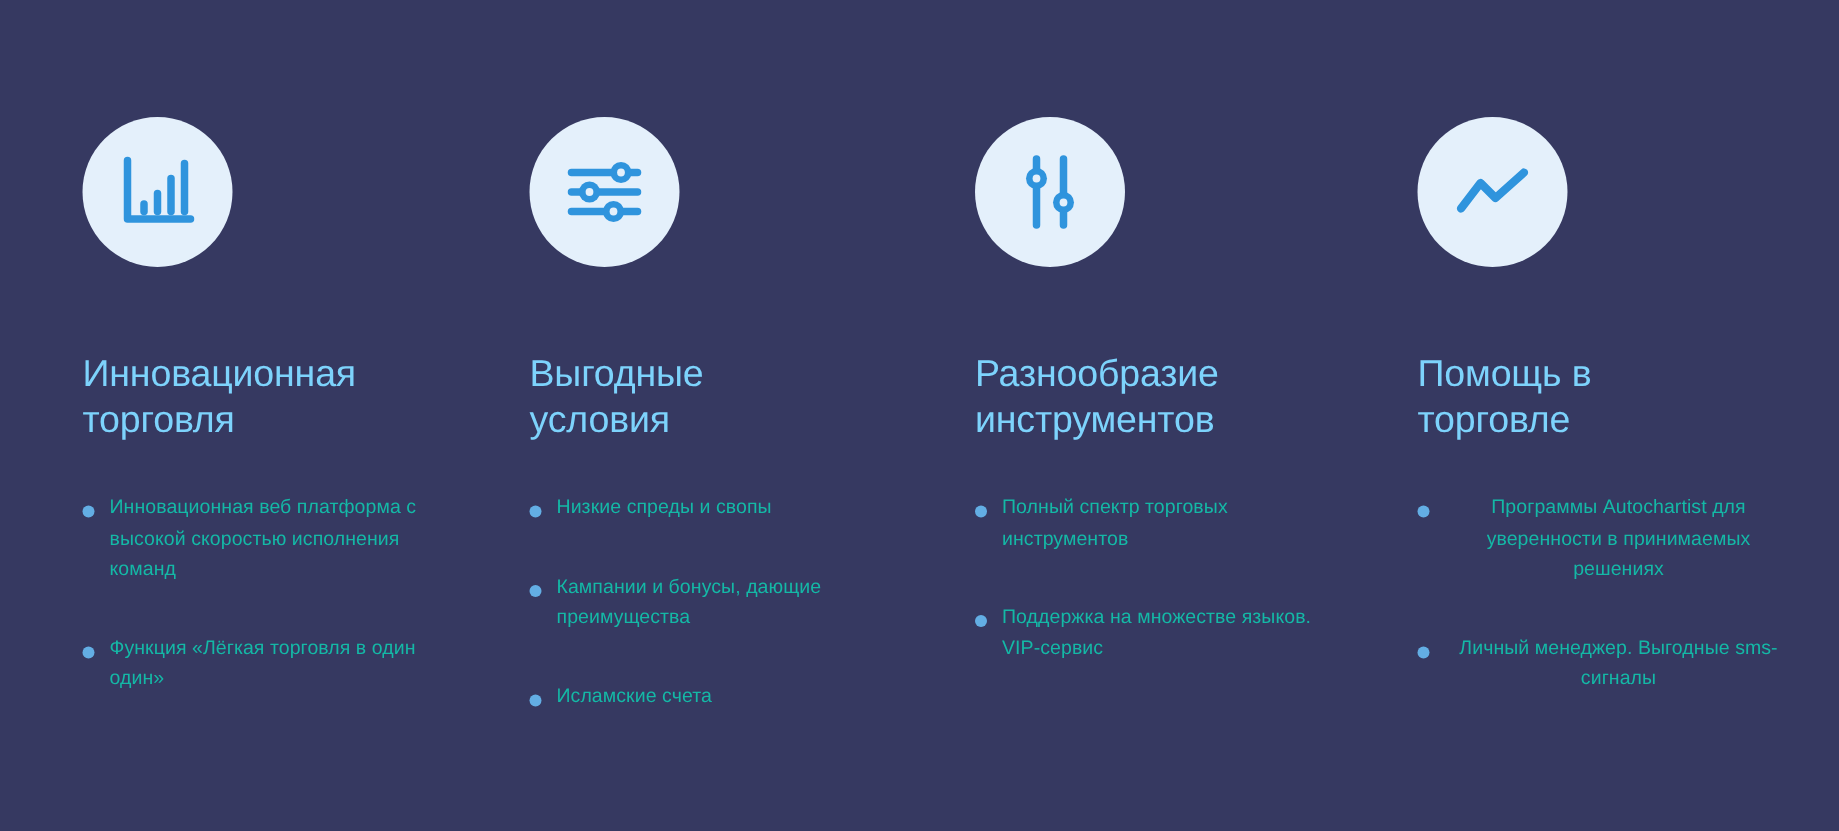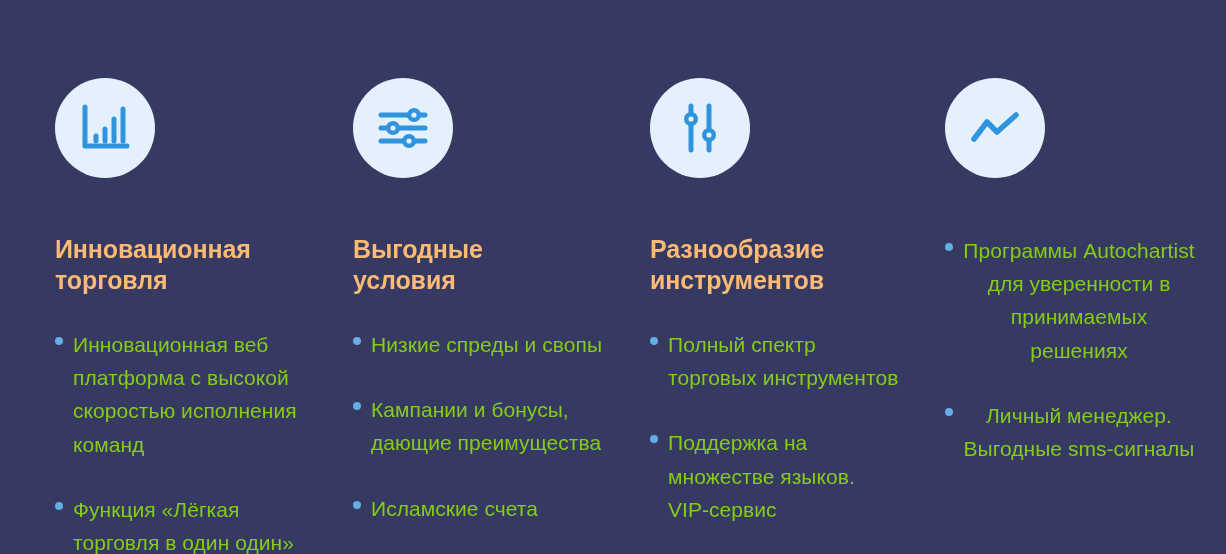--- a/index.html
+++ b/index.html
@@ -29,35 +29,35 @@
   .icon-circle {
     width:100px; height:100px;
     border-radius:50%;
     background:#e4f0fb;
     display:flex; align-items:center; justify-content:center;
     margin-bottom:56px;
   }
   .icon-circle svg { display:block; }
 
   .feature-title {
-    color:#fdba74;
+    color:#7dd3fc;
     font-size:25px;
     line-height:1.24;
-    font-weight:700;
+    font-weight:400;
     letter-spacing:-0.1px;
     max-width:245px;
     margin-bottom:16px;
     white-space:pre-line;
   }
 
   .bullets { list-style:none; }
   .bullet-item {
     position:relative;
-    color:#84cc16;
-    font-size:21px;
+    color:#14b8a6;
+    font-size:13px;
     line-height:1.58;
     padding-left:18px;
     margin-bottom:20px;
     max-width:244px;
     letter-spacing:0.05px;
     margin-top:32px;
   }
   .bullet-item:last-child { margin-bottom:0; }
   .bullet-dot {
     position:absolute;
@@ -159,20 +159,22 @@
         </li>
       </ul>
     </div>
 
     <div class="feature-col col-4">
       <div class="icon-circle">
         <svg width="52" height="36" viewBox="0 0 52 36" fill="none" aria-hidden="true">
           <path d="M5 29 L18 12 L28 22 L47 5" stroke="#2f94dd" stroke-width="5.5" stroke-linecap="round" stroke-linejoin="round"></path>
         </svg>
       </div>
+      <div class="feature-title">Помощь в
+торговле</div>
       <ul class="bullets">
         <li class="bullet-item">
           <span class="bullet-dot"></span>
           <span>Программы Autochartist для уверенности в принимаемых решениях</span>
         </li>
         <li class="bullet-item">
           <span class="bullet-dot"></span>
           <span>Личный менеджер. Выгодные sms-сигналы</span>
         </li>
       </ul>

